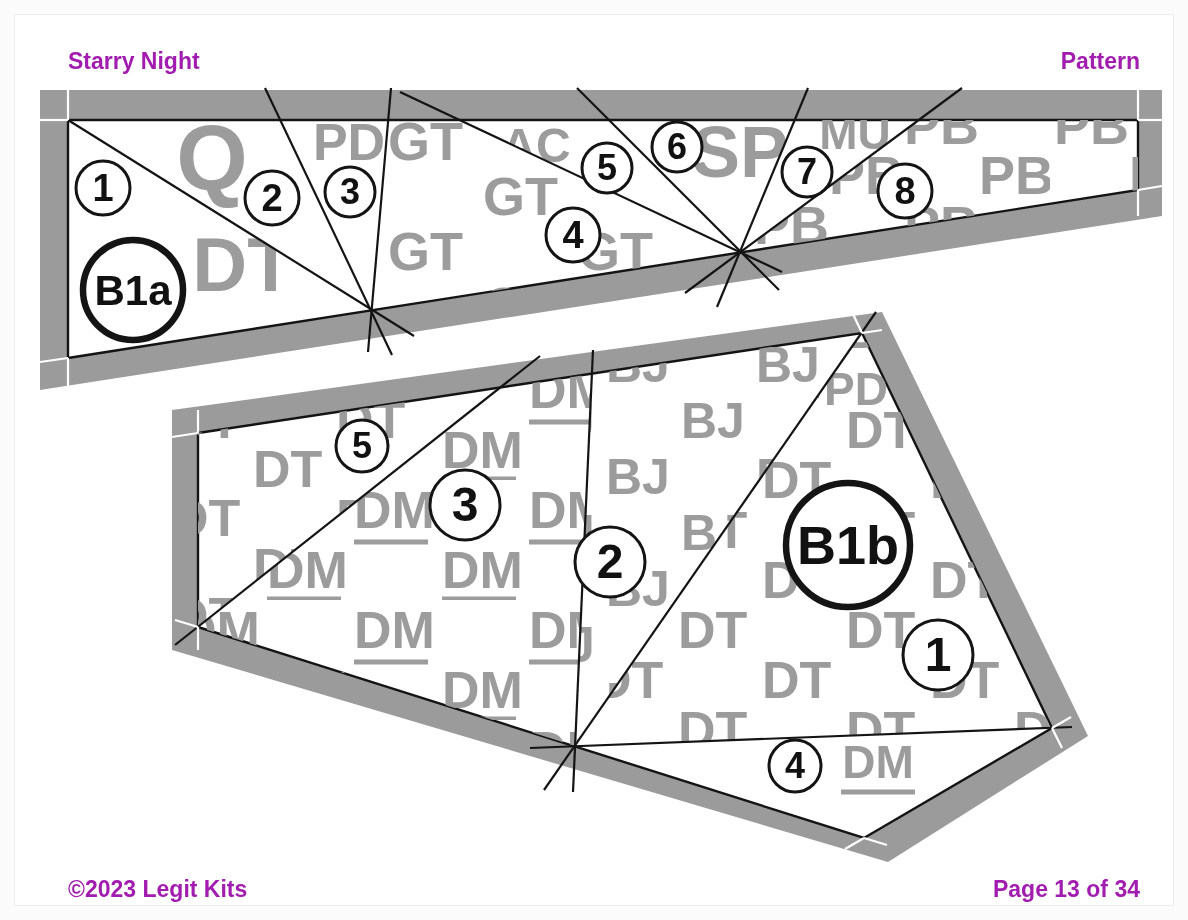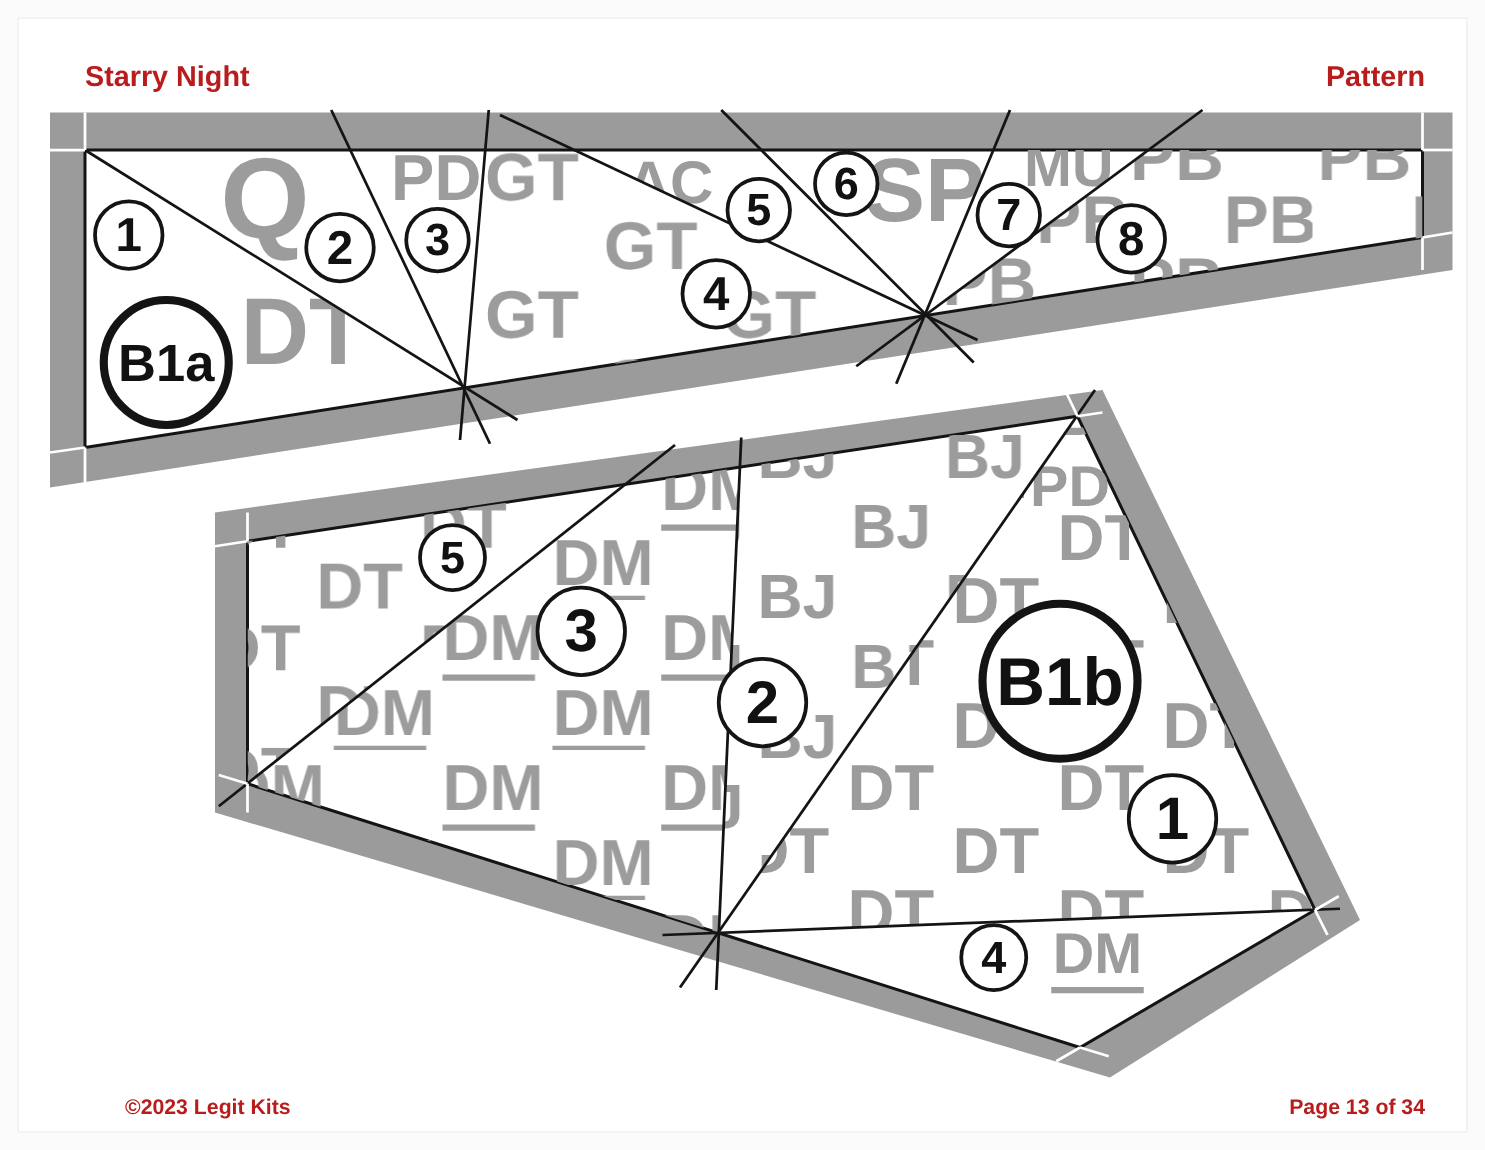--- a/index.html
+++ b/index.html
@@ -2,23 +2,23 @@
 <html><head>
 <meta charset="utf-8">
 <style>
   html,body{margin:0;padding:0;background:#f6f6f6;}
   .page{
     position:relative;width:1188px;height:920px;background:#ffffff;
     font-family:"Liberation Sans",sans-serif;overflow:hidden;
     box-shadow:inset 0 0 0 14px #fbfbfb, inset 0 0 0 15px #ededed;
   }
   .hdr,.ftr{position:absolute;left:68px;right:48px;display:flex;justify-content:space-between;
-    font-weight:bold;color:#b91c1c;}
+    font-weight:bold;color:#a21caf;}
   .hdr{top:48px;font-size:23px;}
-  .ftr{top:876px;font-size:17px;margin-left:32px;}
+  .ftr{top:876px;font-size:23px;}
   svg{position:absolute;left:0;top:0;}
   .band{fill:#9b9b9b;}
   .inner{fill:#ffffff;stroke:#141414;stroke-width:2.4px;}
   .seam{stroke:#141414;stroke-width:2.2px;fill:none;}
   .tick{stroke:#ffffff;stroke-width:2.2px;}
   .tile{fill:#9c9c9c;font-weight:bold;}
   .tileline{stroke:#9c9c9c;stroke-width:5px;}
   text{font-family:"Liberation Sans",sans-serif;}
   .t92{font-size:92px;} .t76{font-size:76px;} .t72{font-size:72px;}
   .t54{font-size:54px;} .t52{font-size:52px;} .t50{font-size:50px;}

